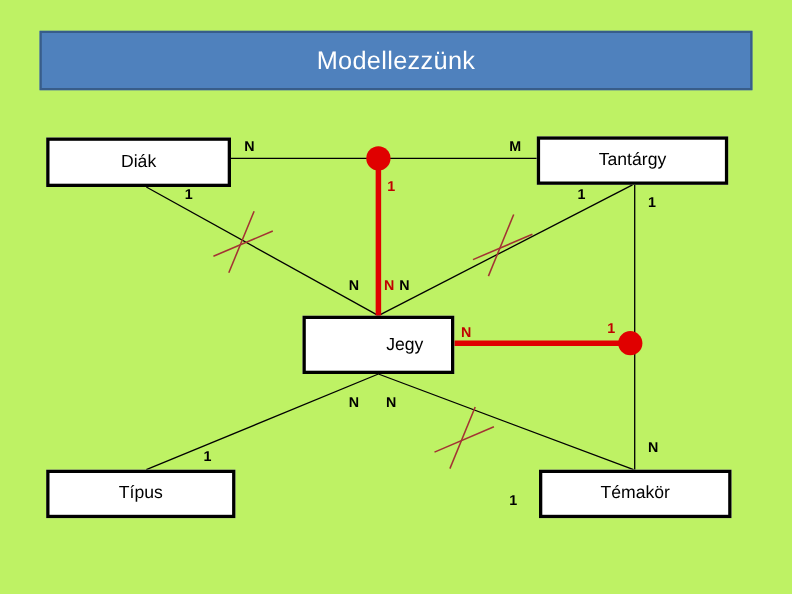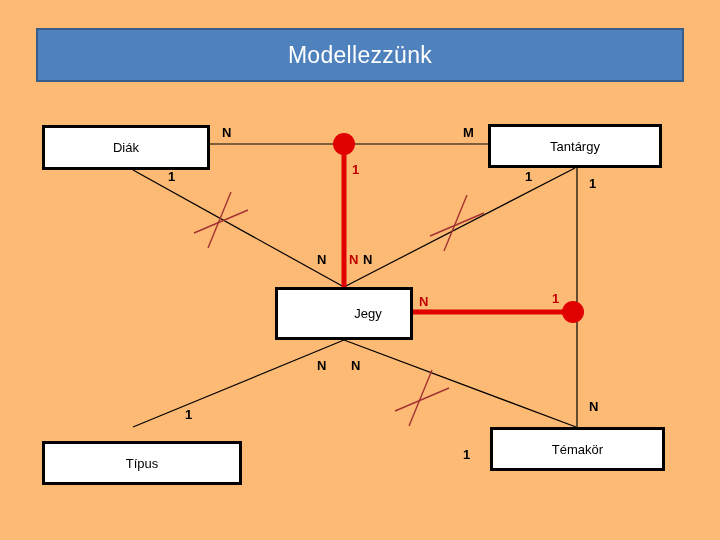--- a/index.html
+++ b/index.html
@@ -7,21 +7,21 @@
     padding: 0;
     background: #ffffff;
   }
   body {
     font-family: "Liberation Sans", sans-serif;
   }
   #canvas {
     position: relative;
     width: 720px;
     height: 540px;
-    background: #fdba74;
+    background: #bef264;
     overflow: hidden;
   }
   #title-banner {
     position: absolute;
     left: 36px;
     top: 28px;
     width: 648px;
     height: 54px;
     background: #4F81BD;
     border: 2px solid #385D8A;
@@ -40,21 +40,21 @@
     position: absolute;
     background: #ffffff;
     border: 3px solid #000000;
     box-sizing: border-box;
     display: flex;
     align-items: center;
     justify-content: center;
     z-index: 5;
   }
   .entity-label {
-    font-size: 13px;
+    font-size: 16px;
     color: #000000;
     font-family: "Liberation Sans", sans-serif;
   }
   #svg-links {
     position: absolute;
     left: 0;
     top: 0;
     width: 720px;
     height: 540px;
     z-index: 2;
@@ -109,21 +109,21 @@
 
   <div class="entity-box" id="ent-0" style="left: 42px; top: 125px; width: 168px; height: 45px; border-color: rgb(0, 0, 0);">
     <span class="entity-label">Diák</span>
   </div>
   <div class="entity-box" id="ent-1" style="left: 488px; top: 124px; width: 174px; height: 44px; border-color: rgb(0, 0, 0); text-align: center;">
     <span class="entity-label">Tantárgy</span>
   </div>
   <div class="entity-box" id="ent-2" style="left: 275px; top: 287px; width: 138px; height: 53px; border-color: rgb(0, 0, 0); padding-left: 48px;">
     <span class="entity-label">Jegy</span>
   </div>
-  <div class="entity-box" id="ent-3" style="left: 42px; top: 441px; width: 200px; height: 44px; border-color: rgb(0, 0, 0);">
+  <div class="entity-box" id="ent-3" style="left: 42px; top: 427px; width: 172px; height: 44px; border-color: rgb(0, 0, 0);">
     <span class="entity-label">Típus</span>
   </div>
   <div class="entity-box" id="ent-4" style="left: 490px; top: 427px; width: 175px; height: 44px; border-color: rgb(0, 0, 0); justify-content: center;">
     <span class="entity-label">Témakör</span>
   </div>
 
   <div id="card-layer">
       <span class="card-label" style="left: 222px; top: 126px;">N</span>
       <span class="card-label" style="left: 463px; top: 126px;">M</span>
       <span class="card-label" style="left: 168px; top: 170px;">1</span>

